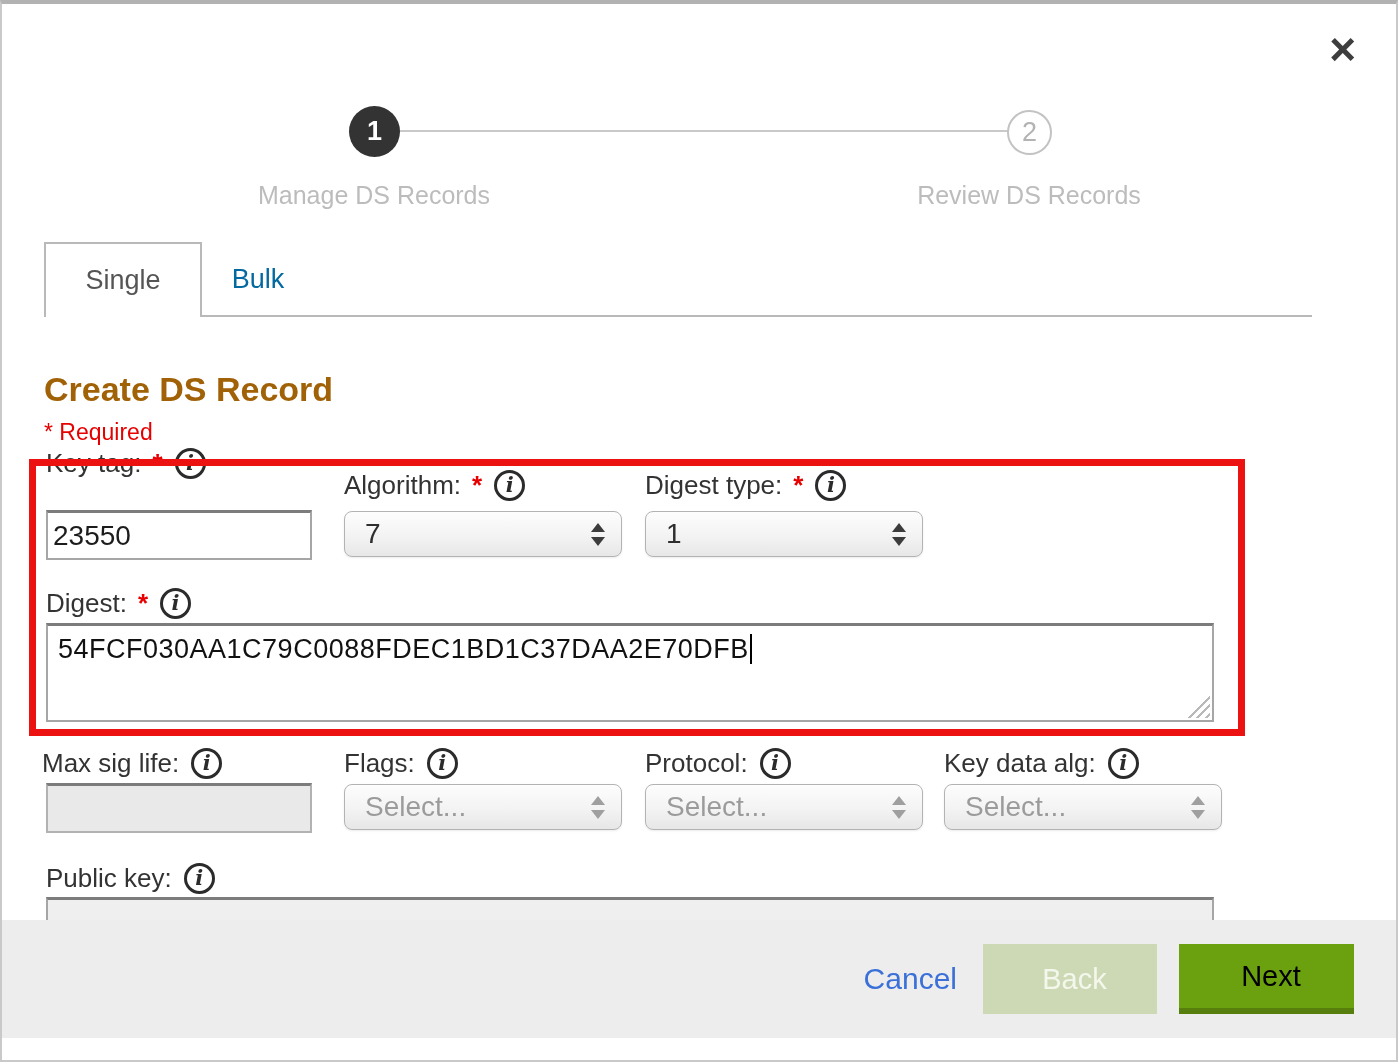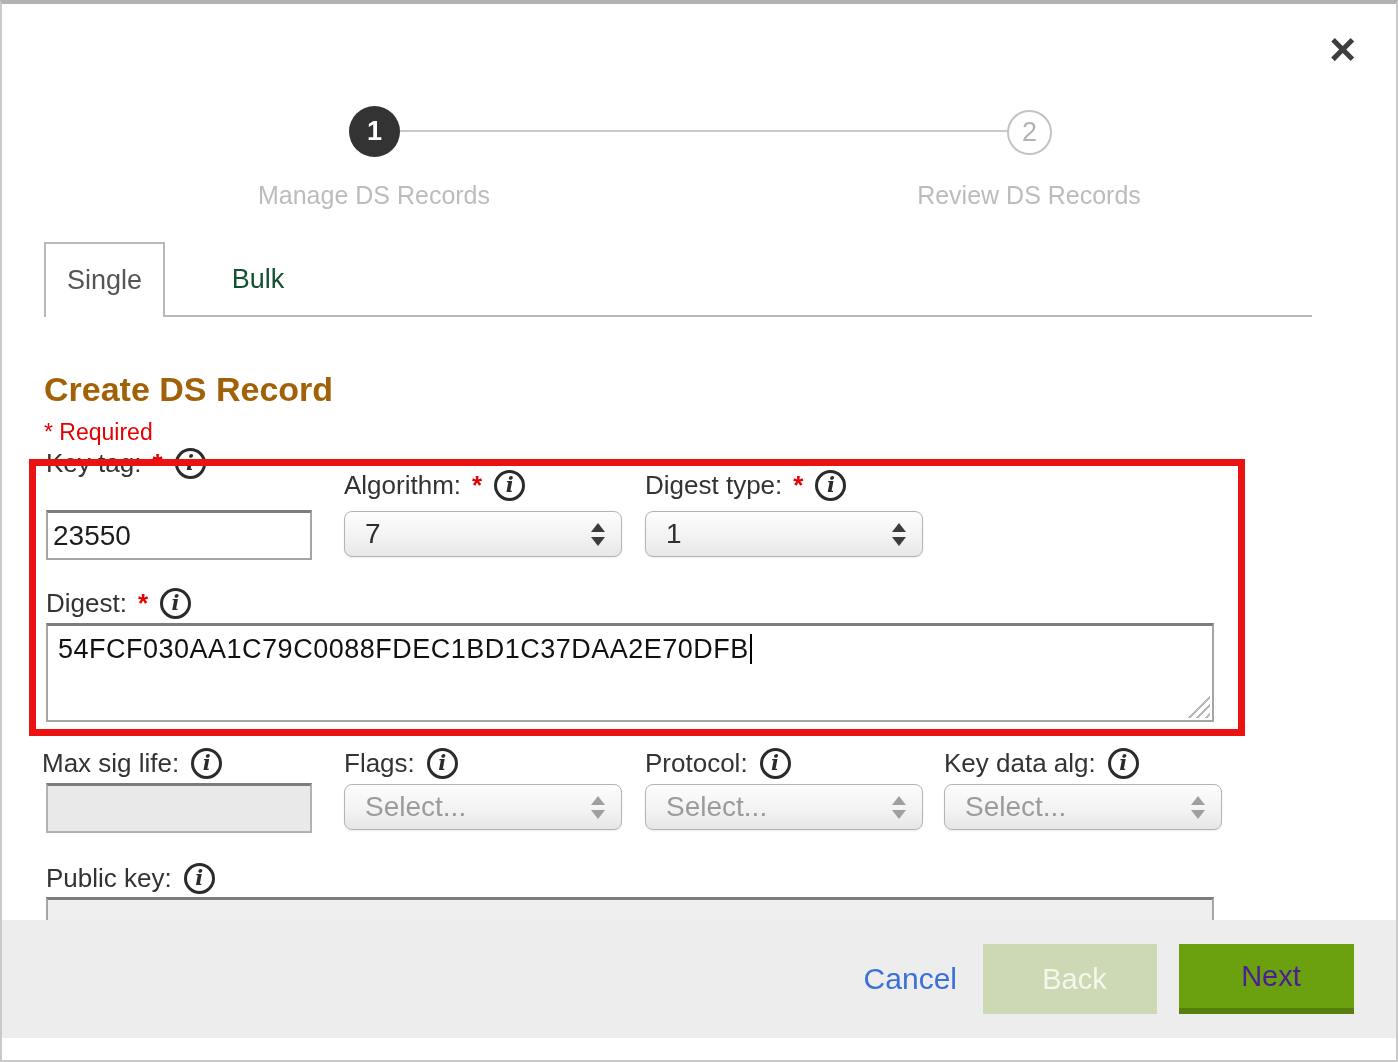--- a/index.html
+++ b/index.html
@@ -52,25 +52,25 @@
   .tabs-underline {
     position: absolute; left: 42px; top: 311px; width: 1268px; height: 2px;
     background: #b9b9b9;
   }
   .tab {
     position: absolute; top: 238px; height: 75px;
     display: flex; align-items: center; justify-content: center;
     font-size: 27px; cursor: pointer; z-index: 2;
   }
   .tab.active {
-    left: 42px; width: 121px; background: #fff;
+    left: 42px; width: 158px; background: #fff;
     border: 2px solid #b9b9b9; border-bottom: none;
     color: #555555;
   }
-  .tab.plain { left: 183px; width: 146px; color: #14532d; }
+  .tab.plain { left: 183px; width: 146px; color: #0369a1; }
 
   
   .page-title {
     position: absolute; left: 42px; top: 366px;
     font-size: 34px; font-weight: 700; color: #a16207;
   }
   .required-note {
     position: absolute; left: 42px; top: 415px;
     font-size: 23px; color: #e60000;
   }
@@ -166,21 +166,21 @@
   .btn {
     height: 70px; border: none; font-family: "Liberation Sans", sans-serif;
     font-size: 29px; display: flex; align-items: center; justify-content: center;
     cursor: pointer;
     padding-left: 9px;
   }
   .btn-back {
     width: 174px; background: #cdd9b4; color: #f4f7ec; cursor: default;
   }
   .btn-next {
-    width: 175px; background: #6ba10f; border-bottom: 6px solid #577f0e; color: #4c1d95;
+    width: 175px; background: #6ba10f; border-bottom: 6px solid #577f0e; color: #000000;
   }
 
   
   .lbl-keytag   { left: 44px;  top: 442px; }
   .lbl-algo     { left: 342px; top: 464px; }
   .lbl-digtype  { left: 643px; top: 464px; }
   .lbl-digest   { left: 44px;  top: 582px; gap: 9px; }
   .lbl-maxsig   { left: 40px;  top: 742px; }
   .lbl-flags    { left: 342px; top: 742px; }
   .lbl-protocol { left: 643px; top: 742px; }

